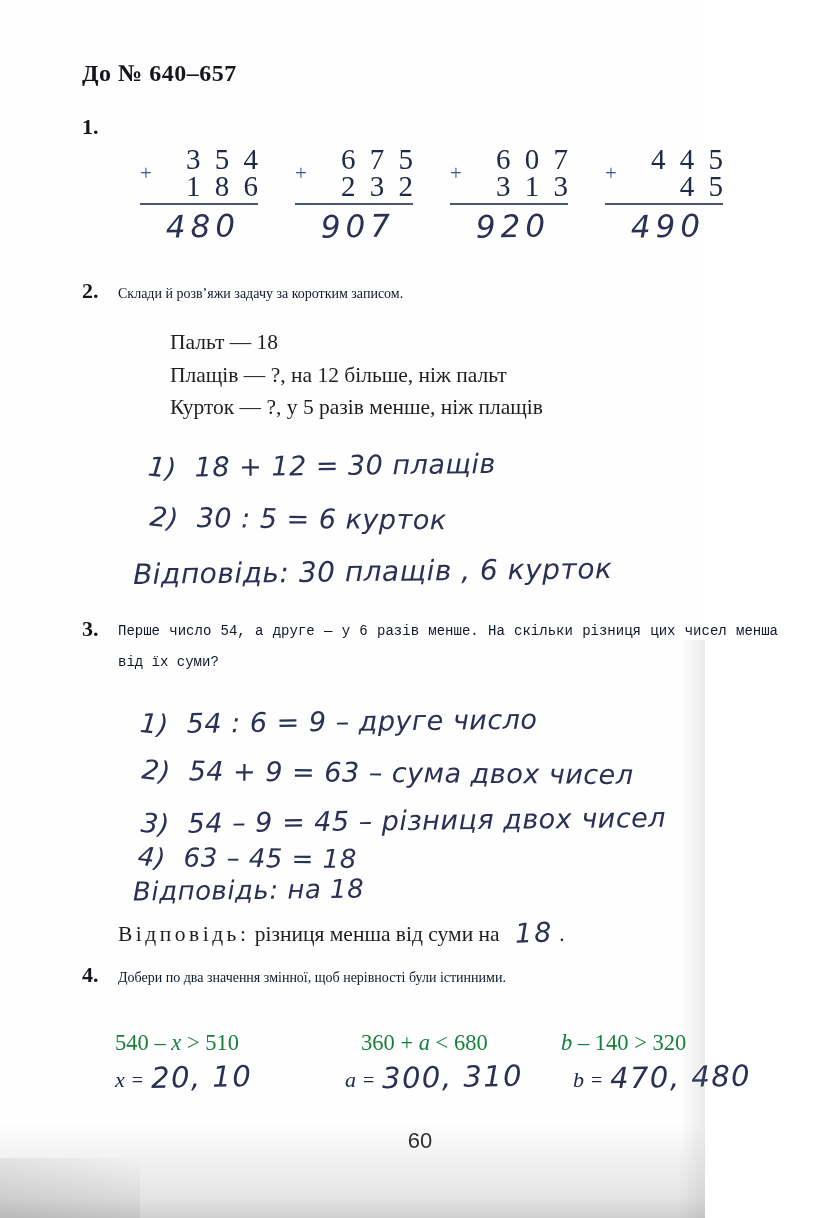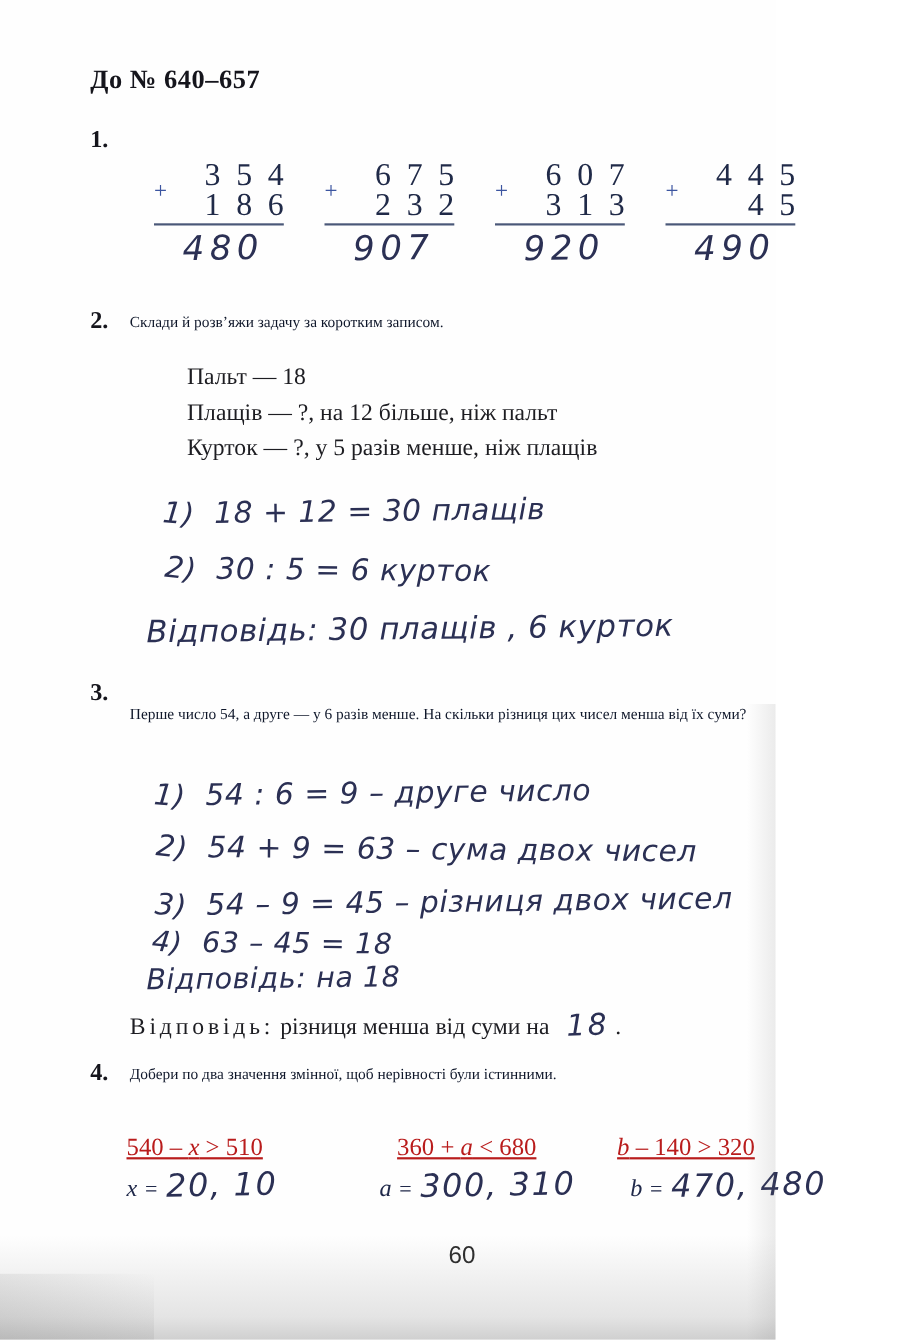--- a/index.html
+++ b/index.html
@@ -22,21 +22,21 @@
   }
   .pnum {
     position: absolute; left: 82px;
     font-size: 22px; font-weight: bold; color: #15151c;
   }
   .ptext {
     position: absolute; left: 118px; width: 660px;
     font-size: 14px; line-height: 31px;
     text-align: justify; color: #0f172a;
   }
-  .navy { color: #b91c1c; text-decoration: underline; }
+  .navy { color: #15803d; }
   
   .additions {
     position: absolute; left: 140px; top: 146px;
     display: flex; gap: 37px;
   }
   .add-block { width: 118px; }
   .add-top {
     display: flex; align-items: center;
     border-bottom: 2.5px solid #4a5878;
     padding-bottom: 3px;
@@ -183,21 +183,21 @@
   </div>
   <div class="hw-line hw rot-a" style="left:148px; top:450px;">
     <span class="mark">1)</span><span>18 + 12 = 30 плащів</span>
   </div>
   <div class="hw-line hw rot-b" style="left:150px; top:503px;">
     <span class="mark">2)</span><span>30 : 5 = 6 курток</span>
   </div>
   <div class="hw-line hw rot-a" style="left:133px; top:555px; font-size:28px;">Відповідь: 30 плащів , 6 курток</div>
 
   <div class="pnum" style="top:616px;">3.</div>
-  <div class="ptext" style="top:635px;">Перше число 54, а друге — у 6 разів менше. На скільки різниця цих чисел менша від їх суми?</div>
+  <div class="ptext" style="top:616px;font-family:Liberation Mono, monospace;">Перше число 54, а друге — у 6 разів менше. На скільки різниця цих чисел менша від їх суми?</div>
   <div class="hw-line hw rot-a" style="left:140px; top:706px;">
     <span class="mark">1)</span><span>54 : 6 = 9 – друге число</span>
   </div>
   <div class="hw-line hw rot-b" style="left:142px; top:757px;">
     <span class="mark">2)</span><span>54 + 9 = 63 – сума двох чисел</span>
   </div>
   <div class="hw-line hw rot-a" style="left:141px; top:805px;">
     <span class="mark">3)</span><span>54 – 9 = 45 – різниця двох чисел</span>
   </div>
   <div class="hw-line hw rot-b" style="left:138px; top:843px; font-size:26px;">

